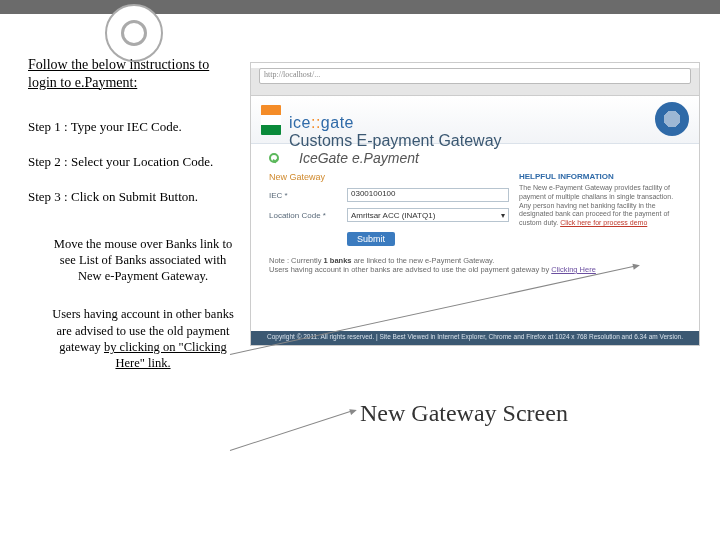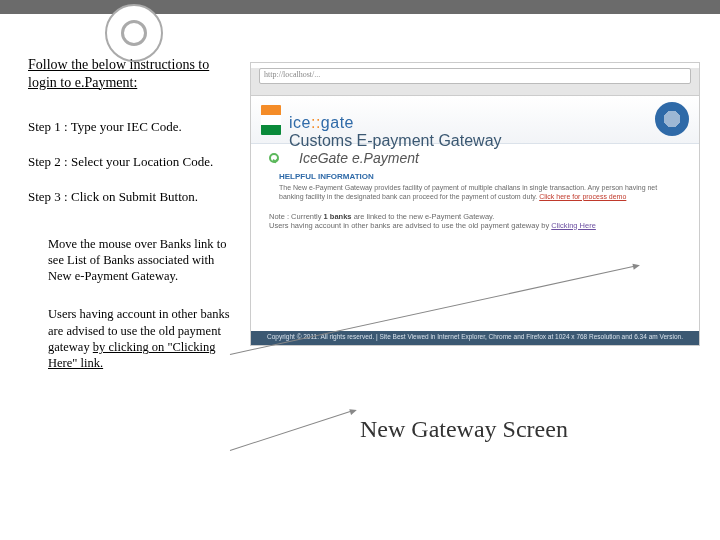--- a/index.html
+++ b/index.html
@@ -4,21 +4,21 @@
 <style>
   * { box-sizing: border-box; margin: 0; padding: 0; }
   body { width: 720px; height: 540px; background: #fff; font-family: Georgia, serif; position: relative; overflow: hidden; }
   .topbar { width: 720px; height: 14px; background: #6b6b6b; position: absolute; top: 0; left: 0; }
   .circle-outer { position: absolute; top: 4px; left: 105px; width: 58px; height: 58px; border: 2px solid #aaa; border-radius: 50%; background: #fff; }
   .circle-inner { position: absolute; top: 14px; left: 14px; width: 26px; height: 26px; border: 3px solid #aaa; border-radius: 50%; }
   .left-panel { position: absolute; top: 56px; left: 28px; width: 210px; }
   .intro { font-size: 14px; line-height: 1.25; text-decoration: underline; margin-bottom: 28px; }
   .step { font-size: 13px; line-height: 1.3; margin-bottom: 18px; }
   .indent-block { margin-left: 20px; margin-top: 30px; }
-  .note { font-size: 12.5px; line-height: 1.3; margin-bottom: 22px; }
+  .note { font-size: 12.5px; line-height: 1.3; margin-bottom: 22px; text-align: center; }
   .note .u { text-decoration: underline; }
   .screenshot { position: absolute; top: 62px; left: 250px; width: 450px; height: 284px; border: 1px solid #ccc; background: linear-gradient(#fff 0 38px, #fff 38px); }
   .browser-chrome { height: 28px; background: #e6e6e6; border-bottom: 1px solid #ccc; }
   .urlbar { margin: 5px 8px; height: 16px; background: #fff; border: 1px solid #bbb; border-radius: 2px; font-size: 8px; color: #888; padding: 1px 4px; overflow: hidden; }
   .site-header { height: 48px; background: linear-gradient(#fff,#f2f4f7); border-bottom: 1px solid #dbe2ea; display: flex; align-items: center; padding: 0 10px; position: relative; }
   .flag { width: 20px; height: 30px; background: linear-gradient(to bottom,#f48c28 0 33%,#fff 33% 66%,#0a8a3a 66% 100%); margin-right: 8px; border-radius: 1px; flex-shrink:0; }
   .brand { font-family: Arial, sans-serif; margin-top: 24px; }
   .brand-top { font-size: 16px; color: #2f6aa8; letter-spacing: 0.5px; }
   .brand-top .dots { color: #f48c28; }
   .brand-sub { font-size: 16px; color: #3b5872; }
@@ -35,21 +35,21 @@
   .form-select { height: 14px; border: 1px solid #b7c4cf; background: #fff; font-size: 8px; padding: 0 3px; color: #333; flex: 1; display: flex; justify-content: space-between; align-items: center; }
   .submit-btn { display: inline-block; background: #3b7bbf; color: #fff; font-size: 9px; padding: 2px 10px; border-radius: 2px; margin-left: 78px; }
   .info-area { flex: 1; margin-left: 10px; }
   .info-title { font-size: 8px; color: #2f6aa8; font-weight: bold; margin-bottom: 3px; }
   .info-text { font-size: 7px; color: #6b6b6b; line-height: 1.25; }
   .info-link { color: #c0392b; text-decoration: underline; }
   .note-line { font-size: 7.5px; color: #6b6b6b; padding: 10px 18px 0; font-family: Arial, sans-serif; }
   .note-line strong { color: #444; font-weight: bold; }
   .note-line .link { color: #6b4fa0; text-decoration: underline; }
   .footer-bar { position: absolute; bottom: 0; left: 0; right: 0; height: 14px; background: #3b5872; font-size: 6.5px; color: #d8e2ec; font-family: Arial, sans-serif; padding: 2px 10px; text-align: center; }
-  .caption { position: absolute; top: 416px; left: 360px; font-family: "Times New Roman", serif; font-size: 24px; color: #333; }
+  .caption { position: absolute; top: 400px; left: 360px; font-family: "Times New Roman", serif; font-size: 24px; color: #333; }
   .arrow-line { position: absolute; background: #888; height: 1px; transform-origin: left center; }
   .arrow-head { position: absolute; width: 0; height: 0; border-left: 7px solid #888; border-top: 3px solid transparent; border-bottom: 3px solid transparent; }
 </style>
 </head>
 <body>
 
 <div class="topbar"></div>
 <div class="circle-outer">
   <div class="circle-inner"></div>
 </div>
@@ -77,20 +77,35 @@
       <div class="brand-top"><span>ice</span><span class="dots">::</span><span>gate</span></div>
       <div class="brand-sub">Customs E-payment Gateway</div>
     </div>
     <div class="emblem"></div>
   </div>
   <div class="tab-row">
     <span class="green-check"></span>
     <span>IceGate e.Payment</span>
   </div>
   <div class="content-row">
+    <div class="form-area">
+      <div class="section-title">New Gateway</div>
+      <div class="form-row">
+        <div class="form-label">IEC *</div>
+        <div class="form-input">0300100100</div>
+      </div>
+      <div class="form-row">
+        <div class="form-label">Location Code *</div>
+        <div class="form-select">
+          <span>Amritsar ACC (INATQ1)</span>
+          <span>▾</span>
+        </div>
+      </div>
+      <div class="submit-btn">Submit</div>
+    </div>
     <div class="info-area">
       <div class="info-title">HELPFUL INFORMATION</div>
       <div class="info-text">
         <span>The New e-Payment Gateway provides facility of payment of multiple challans in single transaction. Any person having net banking facility in the designated bank can proceed for the payment of custom duty.</span>
         <span class="info-link">Click here for process demo</span>
       </div>
     </div>
   </div>
   <div class="note-line">
     <span>Note : Currently </span><strong>1 banks</strong><span> are linked to the new e-Payment Gateway.</span><br>

